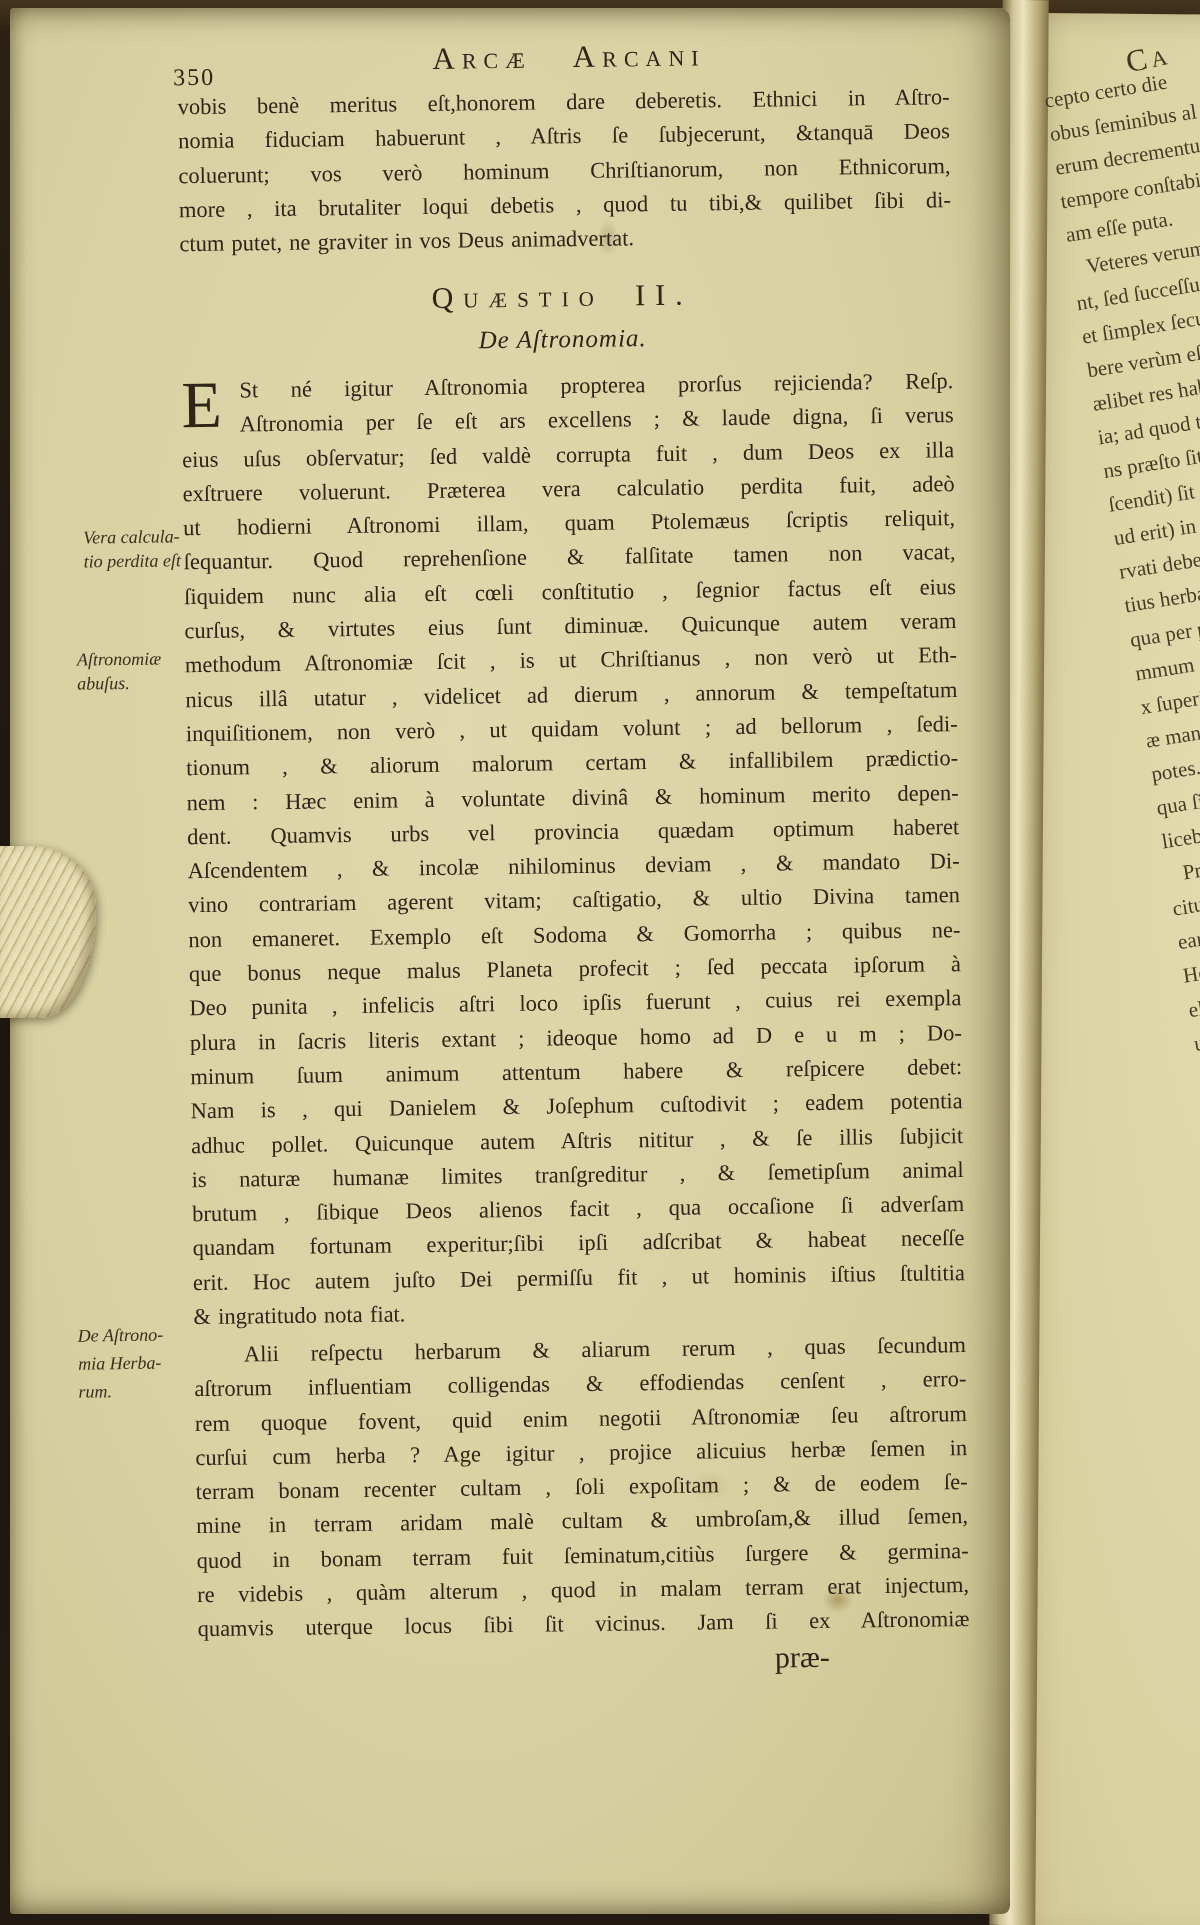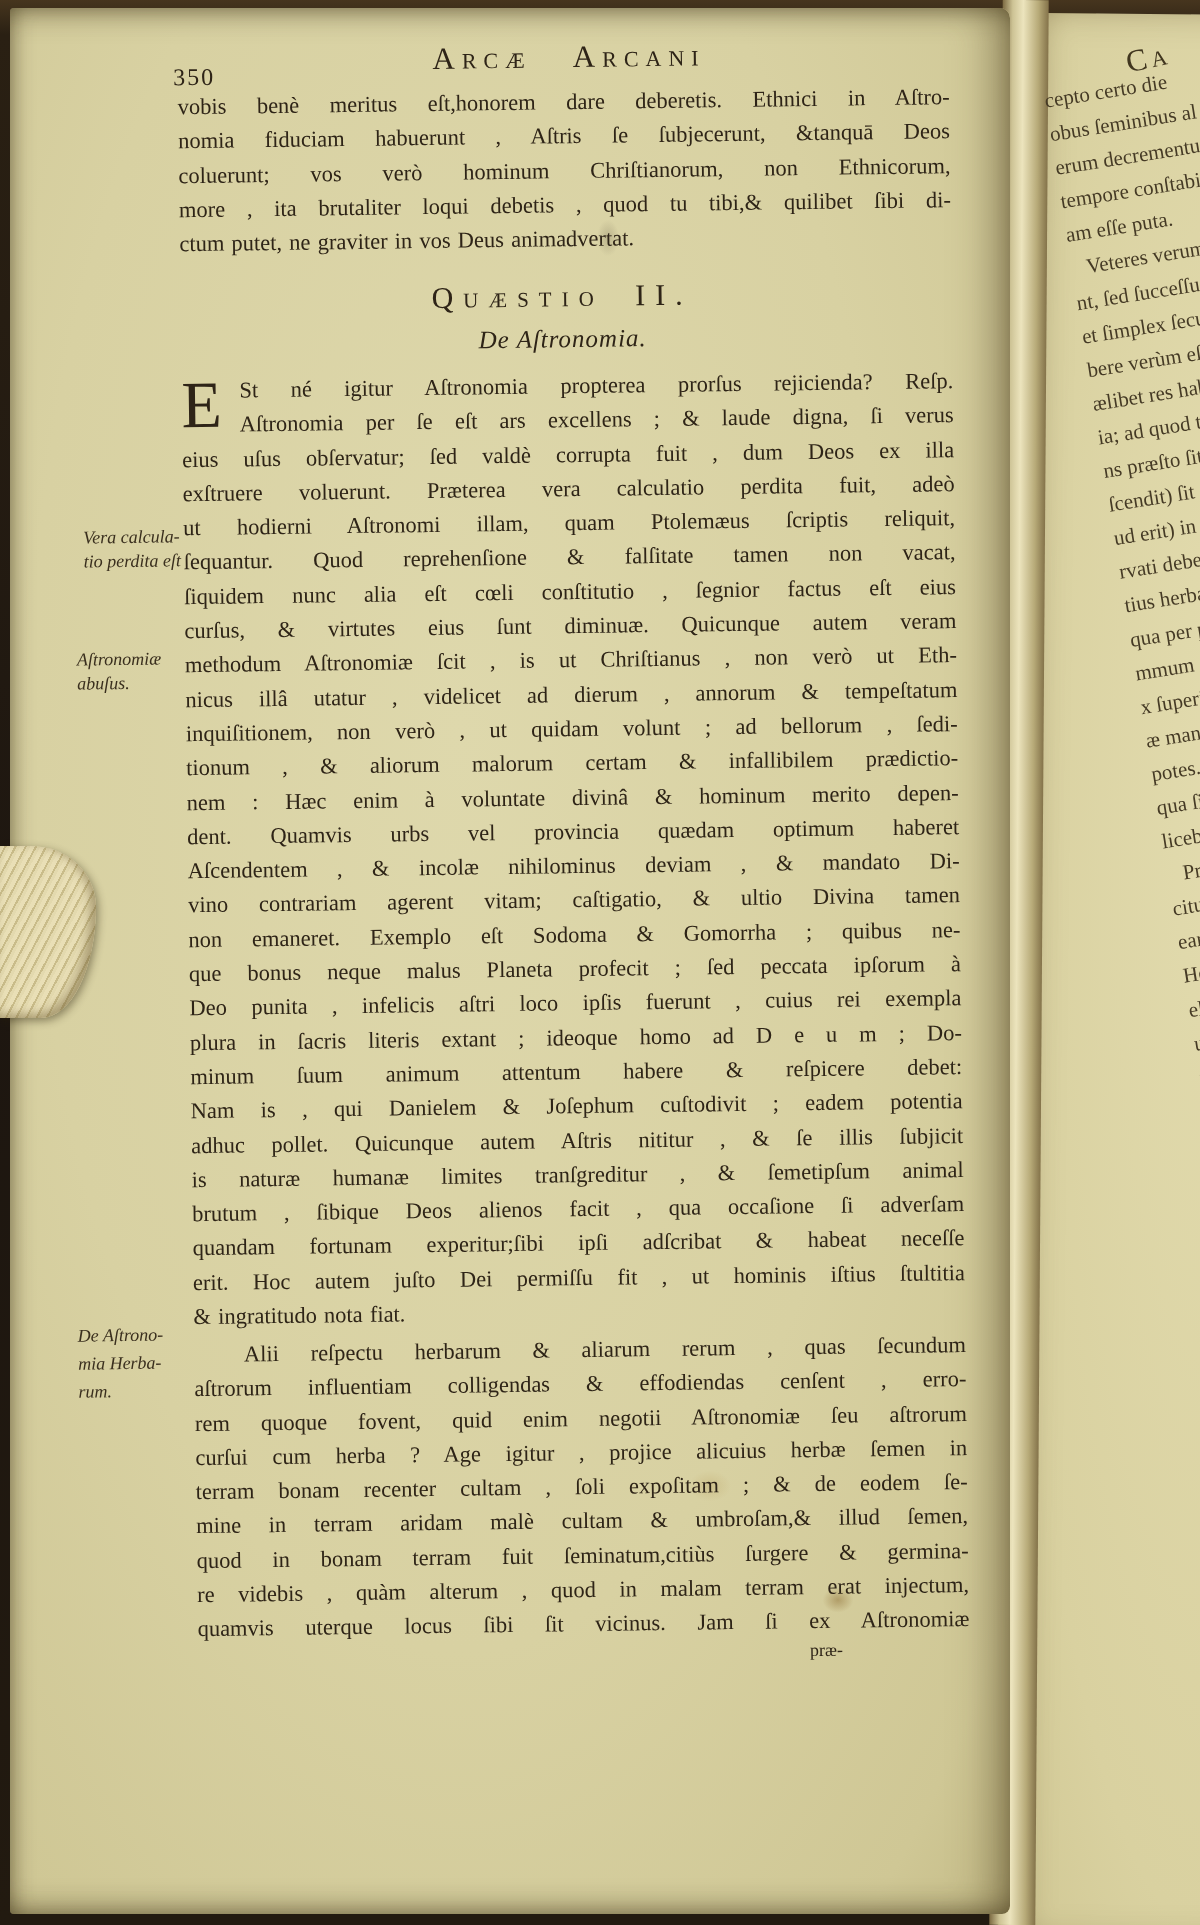--- a/index.html
+++ b/index.html
@@ -56,21 +56,21 @@
   #question-heading{left:290px;top:284px;width:560px;text-align:center;
     font-variant:small-caps;font-size:30px;letter-spacing:10px;word-spacing:14px;}
   #question-subheading{left:290px;top:330px;width:560px;text-align:center;
     font-style:italic;font-size:25px;letter-spacing:1px;}
   #answer-para{top:374px;}
   #answer-para .line:last-child{text-align-last:left;}
   .drop-cap{float:left;font-size:66px;line-height:56px;width:50px;margin:3px 8px 0 0;}
   #herbs-para{top:1338px;}
   #herbs-para .line:first-child{text-indent:50px;}
   #herbs-para .line:last-child{text-align-last:justify;}
-  #catchword{left:800px;top:1648px;font-size:18px;}
+  #catchword{left:765px;top:1648px;font-size:30px;}
   .margin-note{font-style:italic;font-size:18px;line-height:24px;color:#3a2f1e;}
   #note-1{left:88px;top:524px;width:120px;}
   #note-2{left:80px;top:646px;width:130px;}
   #note-3{left:72px;top:1320px;width:134px;line-height:28px;}
   
   #next-header{position:absolute;left:1126px;top:40px;font-variant:small-caps;font-size:31px;
     letter-spacing:4px;color:#41361f;transform:rotate(-12deg);}
   #next-page-text{
     position:absolute;left:1042px;top:84px;width:230px;
     font-size:21px;line-height:34.1px;color:#453a25;

